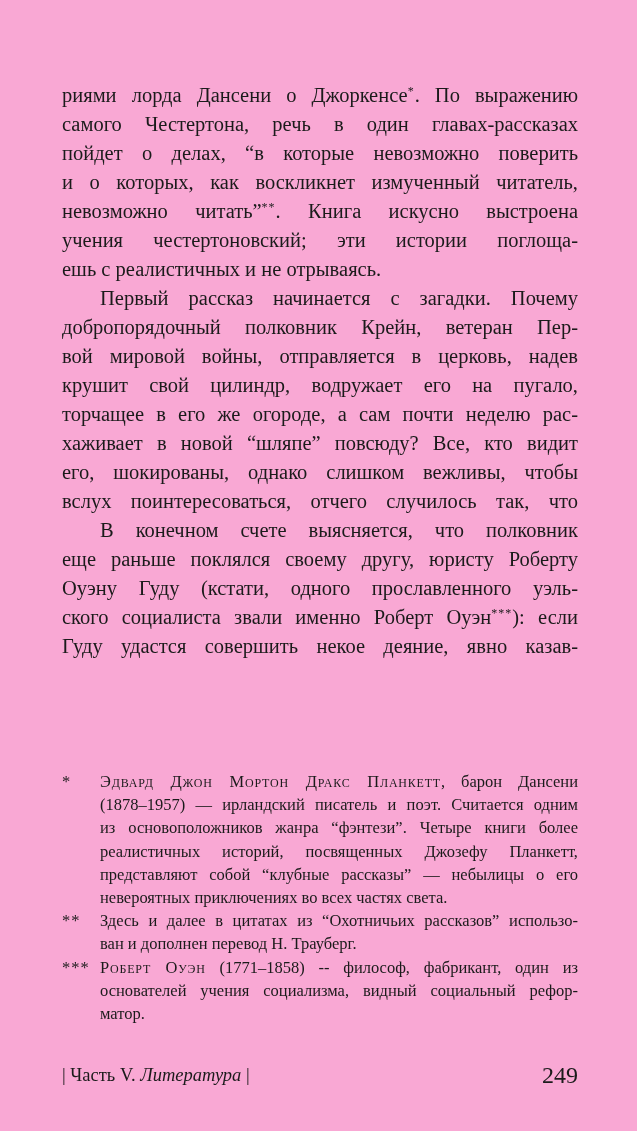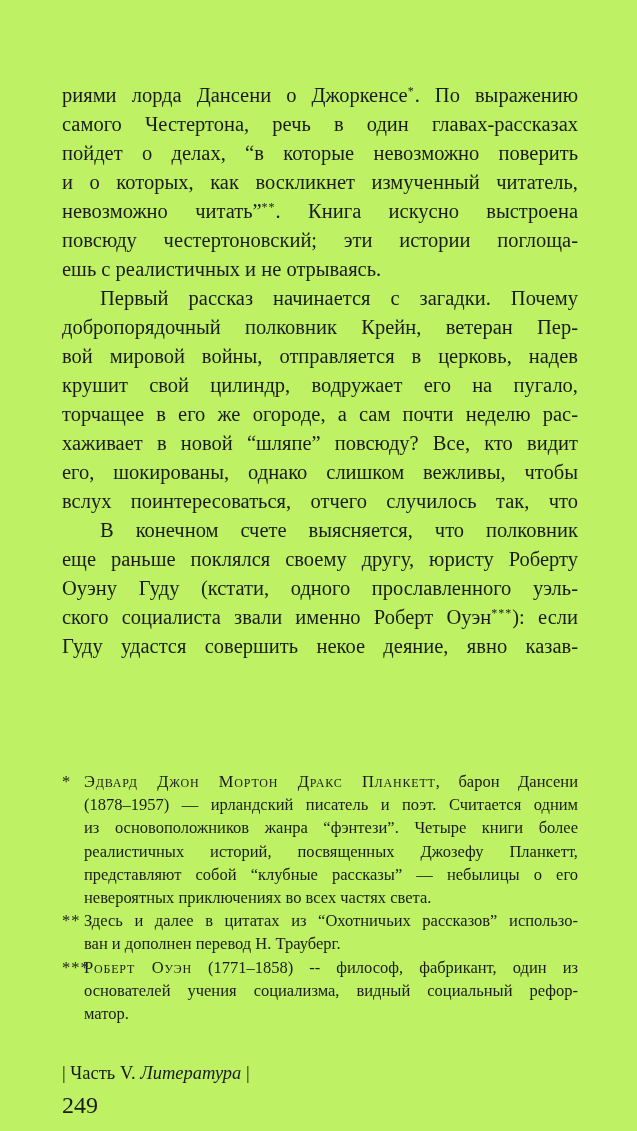--- a/index.html
+++ b/index.html
@@ -4,21 +4,21 @@
 <style>
   html, body {
     margin: 0;
     padding: 0;
     background: #ffffff;
   }
   .page {
     position: relative;
     width: 637px;
     height: 1131px;
-    background: #bef264;
+    background: #f9a8d4;
     color: #1b1b1b;
     font-family: "Liberation Serif", "DejaVu Serif", serif;
     overflow: hidden;
   }
   .body-text {
     position: absolute;
     left: 62px;
     top: 81px;
     width: 516px;
     font-size: 20.5px;
@@ -51,38 +51,37 @@
   .footnote {
     position: relative;
   }
   .fn-marker {
     position: absolute;
     left: 0;
     top: 0;
     letter-spacing: 1px;
   }
   .fn-lines {
-    margin-left: 22px;
+    margin-left: 38px;
   }
   .sc {
     font-variant: small-caps;
     letter-spacing: 0.8px;
   }
   .it {
     font-style: italic;
   }
   .page-footer {
     position: absolute;
     left: 62px;
     top: 1058px;
     width: 516px;
     display: flex;
     justify-content: space-between;
-    align-items: flex-start;
-    flex-direction: column;
+    align-items: center;
   }
   .running-title {
     font-size: 18.5px;
     line-height: 30px;
   }
   .page-number {
     font-size: 24px;
     line-height: 34px;
   }
 </style>
@@ -90,21 +89,21 @@
 <body>
 
 <div class="page">
   <main class="body-text">
       <div class="para">
         <div class="line"><span>риями лорда Дансени о Джоркенсе</span><sup>*</sup><span>. По выражению</span></div>
         <div class="line"><span>самого Честертона, речь в один главах-рассказах</span></div>
         <div class="line"><span>пойдет о делах, “в которые невозможно поверить</span></div>
         <div class="line"><span>и о которых, как воскликнет измученный читатель,</span></div>
         <div class="line"><span>невозможно читать”</span><sup>**</sup><span>. Книга искусно выстроена</span></div>
-        <div class="line"><span>повсюду честертоновский; эти истории поглоща-</span></div>
+        <div class="line"><span>учения честертоновский; эти истории поглоща-</span></div>
         <div class="line  para-end"><span>ешь с реалистичных и не отрываясь.</span></div>
       </div>
       <div class="para">
         <div class="line  indent"><span>Первый рассказ начинается с загадки. Почему</span></div>
         <div class="line"><span>добропорядочный полковник Крейн, ветеран Пер-</span></div>
         <div class="line"><span>вой мировой войны, отправляется в церковь, надев</span></div>
         <div class="line"><span>крушит свой цилиндр, водружает его на пугало,</span></div>
         <div class="line"><span>торчащее в его же огороде, а сам почти неделю рас-</span></div>
         <div class="line"><span>хаживает в новой “шляпе” повсюду? Все, кто видит</span></div>
         <div class="line"><span>его, шокированы, однако слишком вежливы, чтобы</span></div>

